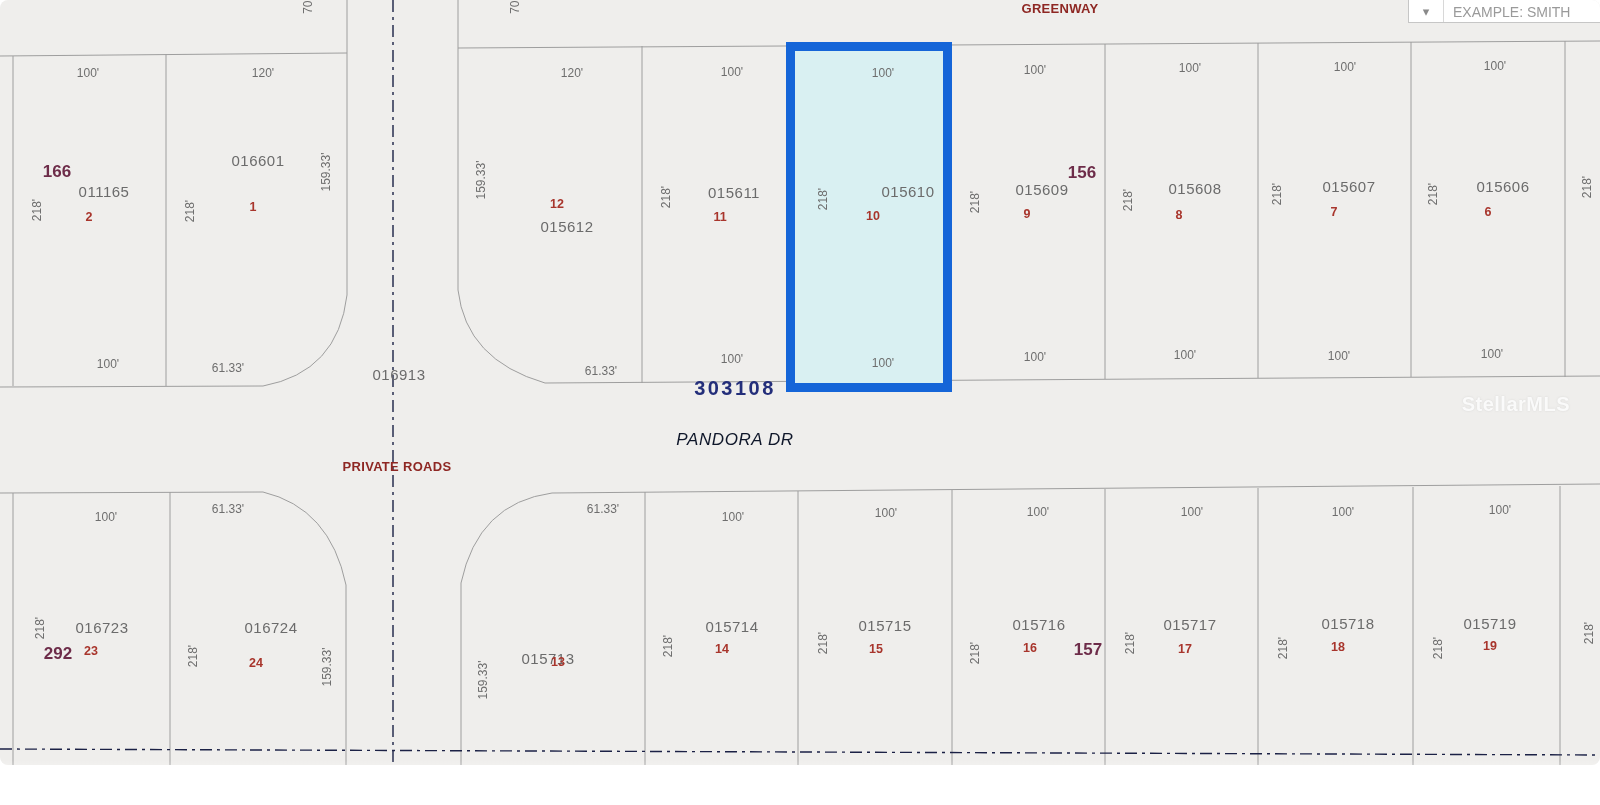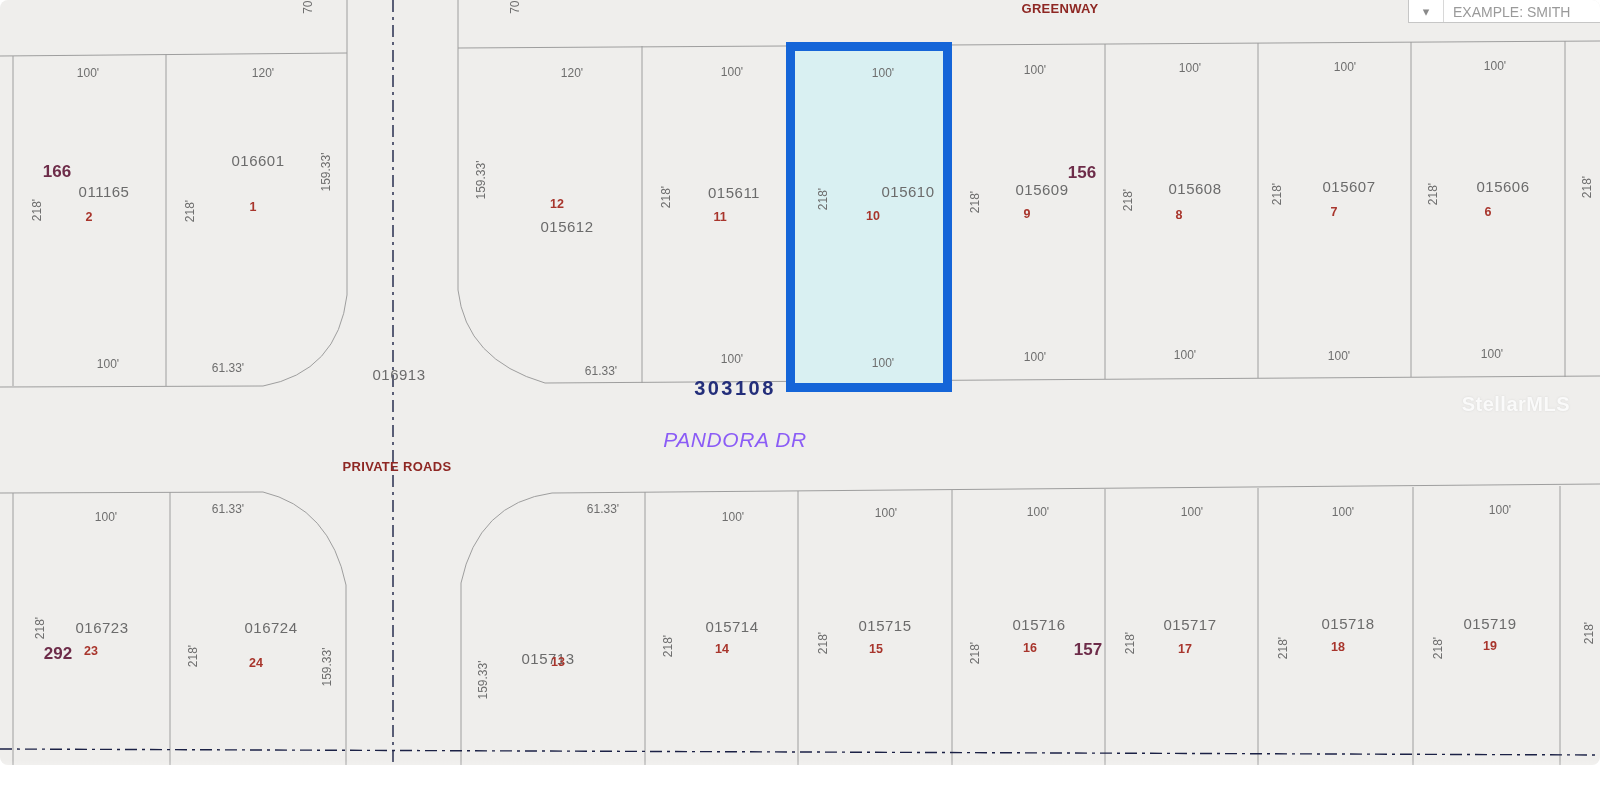--- a/index.html
+++ b/index.html
@@ -8,21 +8,21 @@
   #map-lines{position:absolute;left:0;top:0;z-index:1;}
   #map-labels{position:absolute;left:0;top:0;width:100%;height:100%;z-index:2;}
   .lbl{position:absolute;white-space:nowrap;transform:translate(-50%,-50%);}
   .dim{color:#6e6e6e;font-size:12px;}
   .dimv{color:#6e6e6e;font-size:12px;transform:translate(-50%,-50%) rotate(-90deg);}
   .pid{color:#6b6b6b;font-size:15px;letter-spacing:.5px;}
   .lot{color:#a8352c;font-size:12.5px;font-weight:bold;}
   .block{color:#6d2c49;font-size:17px;font-weight:bold;}
   .street{color:#8e2723;font-size:13px;font-weight:bold;letter-spacing:.3px;}
   .navy-big{color:#232e7a;font-size:20px;font-weight:bold;letter-spacing:2.5px;}
-  .navy-italic{color:#8b5cf6;font-size:21px;font-style:italic;letter-spacing:.6px;}
+  .navy-italic{color:#0f172a;font-size:17px;font-style:italic;letter-spacing:.6px;}
   .bottom-fade{position:absolute;left:0;top:760px;width:1600px;height:45px;z-index:3;
     background:linear-gradient(to bottom,rgba(255,255,255,0),rgba(255,255,255,.92) 75%);pointer-events:none;}
   .watermark{position:absolute;left:1440px;top:384px;width:130px;text-align:right;z-index:4;
     color:rgba(255,255,255,.85);font-size:20px;font-weight:bold;letter-spacing:.5px;
     text-shadow:0 0 2px rgba(170,170,170,.35);margin-top:9px;}
   .parcel-search{position:absolute;left:1408px;top:-13px;width:200px;height:34px;z-index:5;
     background:#fff;border:1px solid #c6c6c6;display:flex;align-items:flex-end;}
   .parcel-search .chev{width:34px;text-align:center;color:#8a8a8a;font-size:13px;line-height:20px;}
   .parcel-search .divider{width:1px;align-self:stretch;background:#d8d8d8;}
   .parcel-search .value{flex:1;color:#9a9a9a;font-size:14px;line-height:20px;padding-left:9px;overflow:hidden;}

